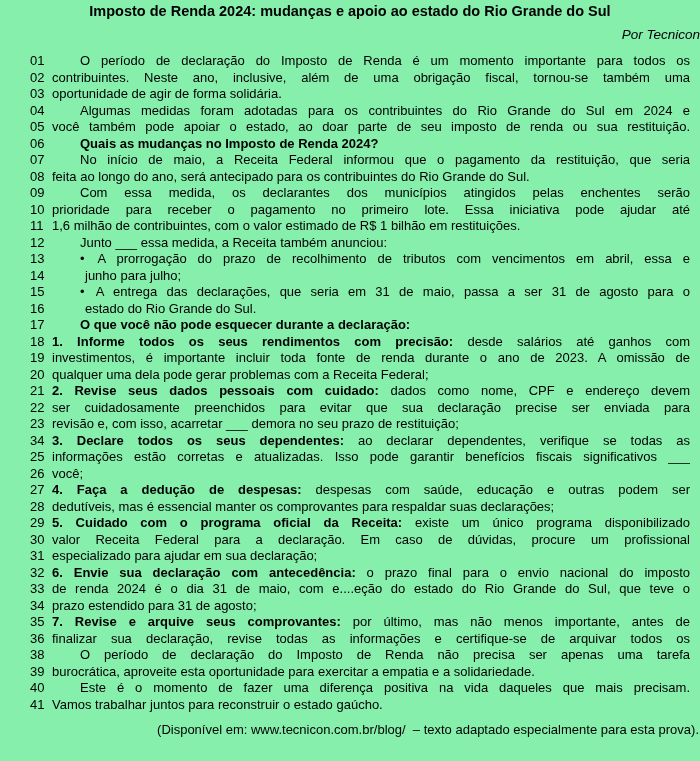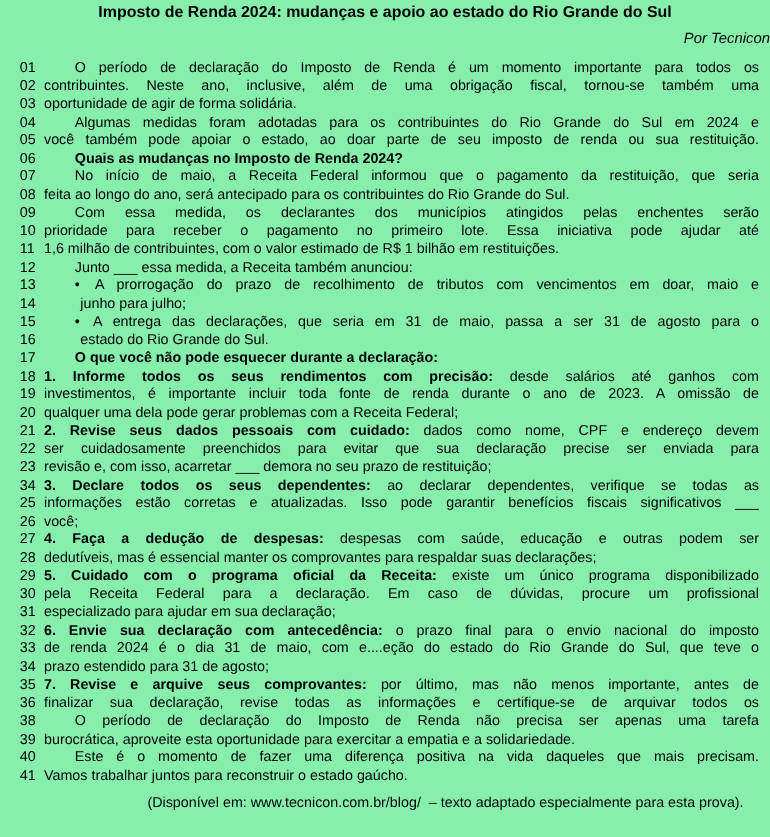--- a/index.html
+++ b/index.html
@@ -29,37 +29,37 @@
   .doc-body { margin-top: 10px; }
   .line {
     display: flex;
     height: 16.5px;
     line-height: 16.5px;
     font-size: 13px;
   }
   .num {
     flex: none;
     width: 22px;
-    margin-left: 18px;
+    margin-left: 30px;
   }
   .txt {
     flex: 1;
     margin-right: 10px;
     overflow: hidden;
     height: 16.5px;
   }
   .line.just .txt { text-align: justify; text-align-last: justify; }
   .line.ind-para .txt { text-indent: 28px; }
   .line.ind-bullet .txt { text-indent: 28px; }
   .line.ind-bcont .txt { padding-left: 33px; }
   .b { font-weight: bold; }
   .bullet { padding-right: 2px; }
   .footer {
     margin-top: 9px;
-    padding-right: 24px;
+    padding-right: 1px;
     text-align: right;
     font-size: 13px;
     line-height: 15px;
   }
 </style>
 </head>
 <body>
 
 <div class="page">
   <div class="title">Imposto de Renda 2024: mudanças e apoio ao estado do Rio Grande do Sul</div>
@@ -108,21 +108,21 @@
       <div class="line ind-none">
     <span class="num">11</span>
     <span class="txt"><span>1,6 milhão de contribuintes, com o valor estimado de R$ 1 bilhão em restituições.</span></span>
   </div>
       <div class="line ind-para">
     <span class="num">12</span>
     <span class="txt"><span>Junto ___ essa medida, a Receita também anunciou:</span></span>
   </div>
       <div class="line ind-bullet just">
     <span class="num">13</span>
-    <span class="txt"><span class="bullet">•&nbsp;</span><span>A prorrogação do prazo de recolhimento de tributos com vencimentos em doar, maio e</span></span>
+    <span class="txt"><span class="bullet">•&nbsp;</span><span>A prorrogação do prazo de recolhimento de tributos com vencimentos em abril, essa e</span></span>
   </div>
       <div class="line ind-bcont">
     <span class="num">14</span>
     <span class="txt"><span>junho para julho;</span></span>
   </div>
       <div class="line ind-bullet just">
     <span class="num">15</span>
     <span class="txt"><span class="bullet">•&nbsp;</span><span>A entrega das declarações, que seria em 31 de maio, passa a ser 31 de agosto para o</span></span>
   </div>
       <div class="line ind-bcont">
@@ -176,21 +176,21 @@
       <div class="line ind-none">
     <span class="num">28</span>
     <span class="txt"><span>dedutíveis, mas é essencial manter os comprovantes para respaldar suas declarações;</span></span>
   </div>
       <div class="line ind-none just">
     <span class="num">29</span>
     <span class="txt"><span class="b">5. Cuidado com o programa oficial da Receita:</span><span> existe um único programa disponibilizado</span></span>
   </div>
       <div class="line ind-none just">
     <span class="num">30</span>
-    <span class="txt"><span>pela Receita Federal para a declaração. Em caso de dúvidas, procure um profissional</span></span>
+    <span class="txt"><span>valor Receita Federal para a declaração. Em caso de dúvidas, procure um profissional</span></span>
   </div>
       <div class="line ind-none">
     <span class="num">31</span>
     <span class="txt"><span>especializado para ajudar em sua declaração;</span></span>
   </div>
       <div class="line ind-none just">
     <span class="num">32</span>
     <span class="txt"><span class="b">6. Envie sua declaração com antecedência:</span><span> o prazo final para o envio nacional do imposto</span></span>
   </div>
       <div class="line ind-none just">

